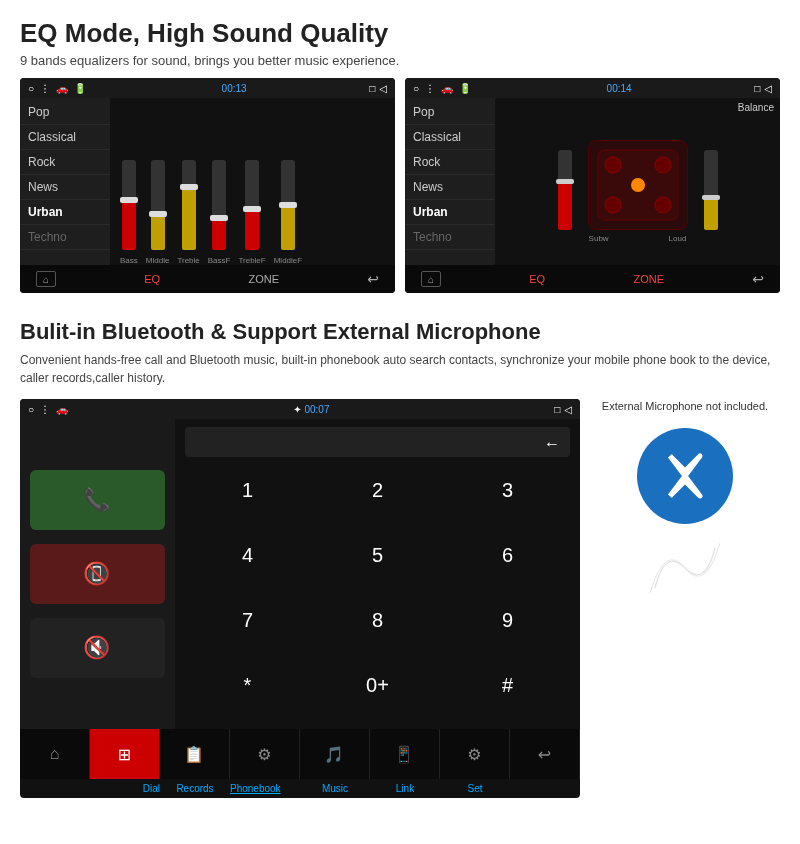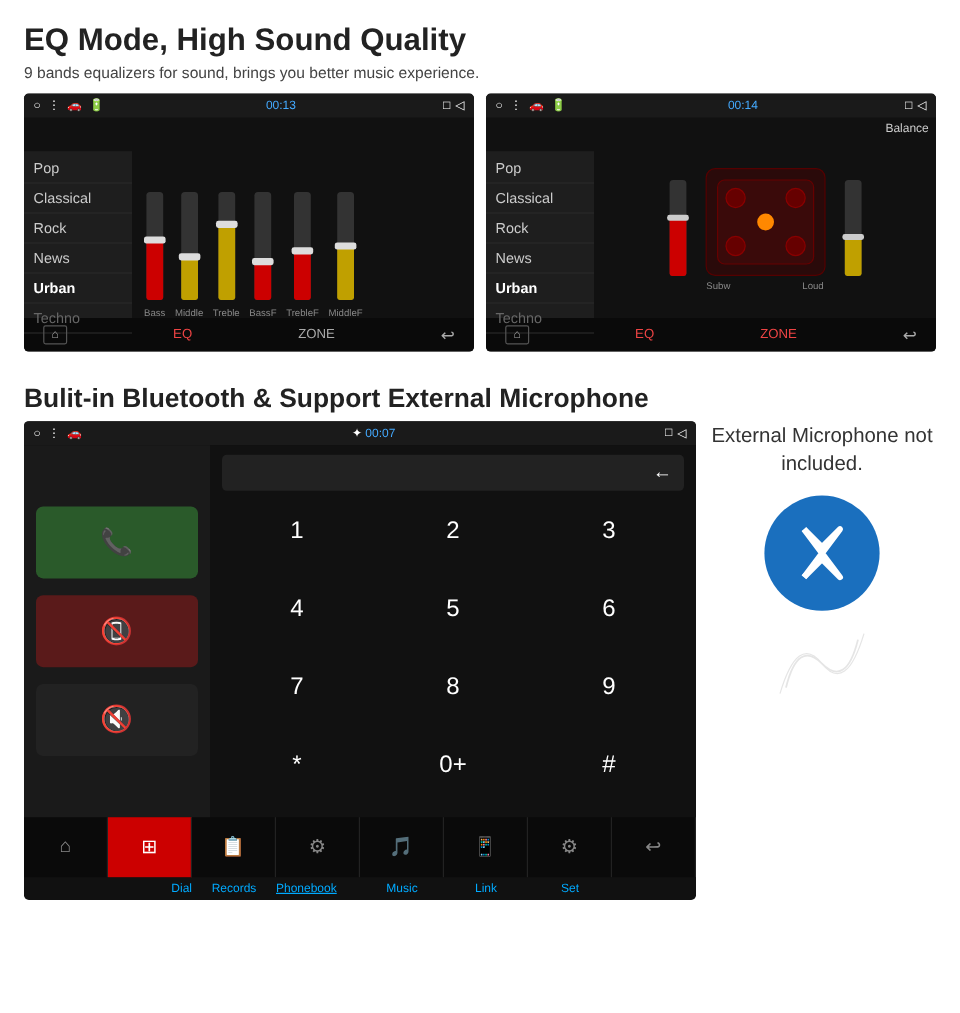--- a/index.html
+++ b/index.html
@@ -66,21 +66,20 @@
       height: calc(100% - 48px);
     }
 
     
     .eq-menu {
       width: 90px;
       background: #1e1e1e;
       display: flex;
       flex-direction: column;
       padding: 2px 0;
-      margin-top: 28px;
     }
     .eq-menu-item {
       color: #ccc;
       font-size: 12px;
       padding: 5px 8px;
       cursor: pointer;
       border-bottom: 1px solid #2a2a2a;
     }
     .eq-menu-item.active {
       color: #fff;
@@ -372,23 +371,23 @@
     .bt-right {
       display: flex;
       flex-direction: column;
       align-items: center;
       justify-content: flex-start;
       padding-top: 0;
       gap: 12px;
       flex: 1;
     }
     .bt-note {
-      font-size: 17px;
+      font-size: 11px;
       color: #333;
-      text-align: center;
+      text-align: left;
       line-height: 1.4;
     }
     .bt-logo {
       width: 100px;
       height: 100px;
     }
   </style>
 </head>
 <body>
 
@@ -561,20 +560,23 @@
         <div class="zone-label" style="color:#e44;">ZONE</div>
         <div class="back-btn">↩</div>
       </div>
     </div>
 
   </div>
 </div>
 
 <div class="section-bt">
   <div class="section-bt-title">Bulit-in Bluetooth &amp; Support External Microphone</div>
+  <div class="section-bt-desc">Convenient hands-free call and Bluetooth music, built-in phonebook auto
+search contacts, synchronize your mobile phone book to the device,
+caller records,caller history.</div>
 
   <div class="bt-content">
 
     <div class="phone-screen">
 
       <div class="phone-status-bar">
         <div class="phone-status-left">
           <span>○</span>
           <span>⋮</span>
           <span>🚗</span>

